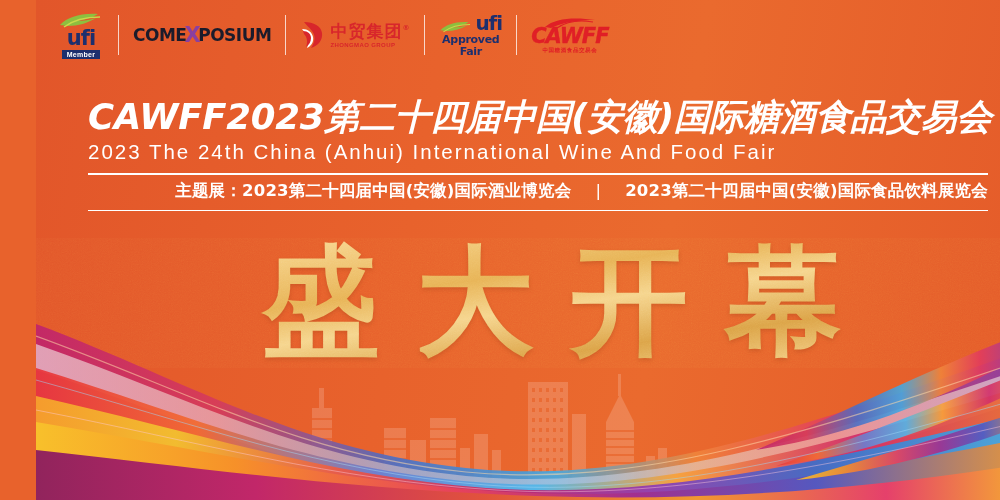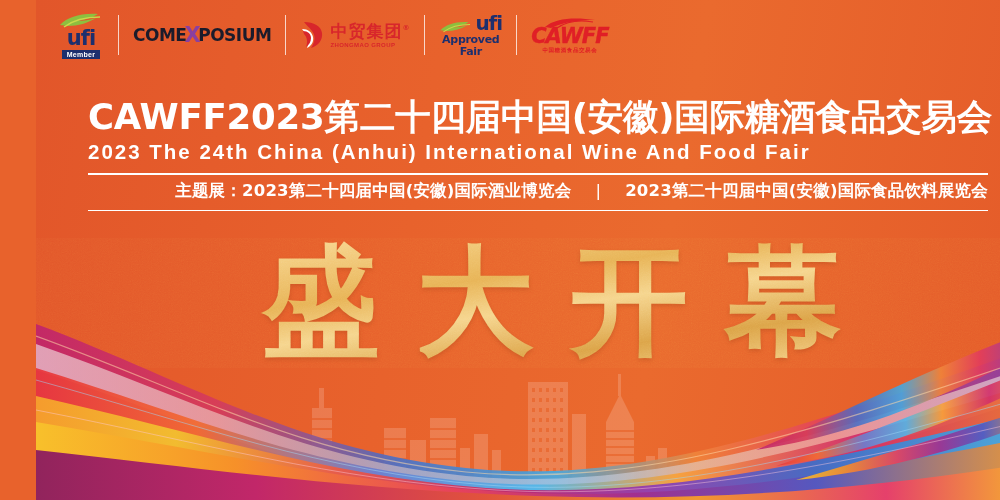--- a/index.html
+++ b/index.html
@@ -68,23 +68,24 @@
   }
   .cawff-cn { font-size:5.5px; color:#e01f26; letter-spacing:.6px; font-weight:bold; margin-top:1px; }
   .cawff-swoosh { width:54px; height:12px; margin-bottom:-3px; }
 
   
   .title-block { position:absolute; left:52px; top:98px; width:900px; }
   .main-title {
     font-size:35.5px; font-weight:bold; color:#ffffff; white-space:nowrap;
     letter-spacing:-.2px; line-height:1.08;
     font-family:"DejaVu Sans","Liberation Sans",sans-serif;
+    font-style:italic;
   }
   .sub-title {
-    margin-top:4px; font-size:20.5px; font-weight:bold; color:#ffffff;
+    margin-top:4px; font-size:20.5px; font-weight:normal; color:#ffffff;
     letter-spacing:2.0px; white-space:nowrap;
     font-family:"Liberation Sans",sans-serif;
   }
   .rule { height:1.5px; background:#ffffff; width:900px; }
   .rule-top { margin-top:9px; }
   .rule-bot { margin-top:6px; }
   .theme-line {
     display:flex; align-items:center; justify-content:flex-end;
     font-size:16.5px; font-weight:bold; color:#ffffff; white-space:nowrap;
     padding:5px 0 2px 2px; letter-spacing:.2px;

